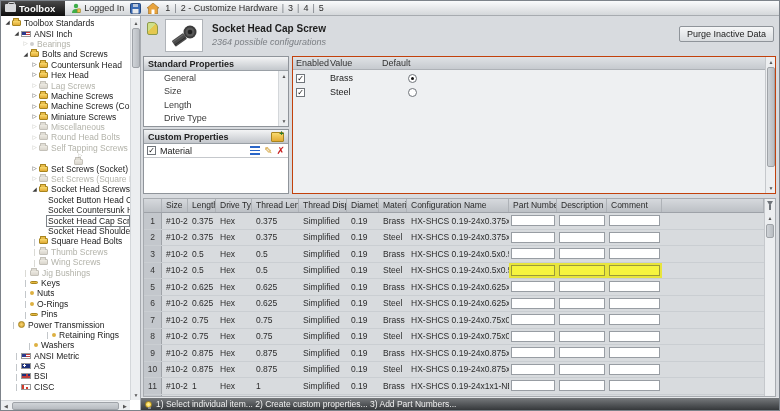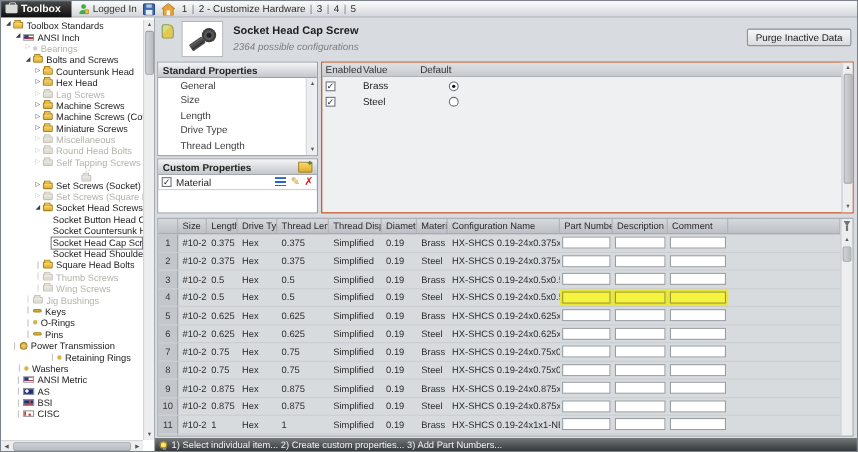--- a/index.html
+++ b/index.html
@@ -70,21 +70,21 @@
   .part-title{font-weight:bold;font-size:10px;color:#1d1d1d;}
   .part-sub{font-style:italic;color:#7a7e83;margin-top:3px;}
   .purge-btn{position:absolute;right:5px;top:10px;font-size:9px;padding:2px 7px;color:#222;
     background:linear-gradient(#f6f7f8,#d9dcdf);border:1px solid #8f949a;border-radius:2px;cursor:default;}
 
   .mid{height:138px;flex:none;display:flex;gap:3px;padding:0 3px 0 2px;}
   .leftcol{width:146px;flex:none;display:flex;flex-direction:column;gap:2px;}
   .panel{border:1px solid #8f949a;background:#fff;display:flex;flex-direction:column;}
   .panel-hdr{height:14px;flex:none;display:flex;align-items:center;padding:0 4px;font-weight:bold;font-size:9px;
     background:linear-gradient(#f3f4f5,#c3c7cc);border-bottom:1px solid #9aa0a6;}
-  .std{height:86px;}
+  .std{height:71px;}
   .std-body{position:relative;flex:1;background:#fff;}
   .std-list{position:absolute;left:0;top:1px;right:10px;bottom:0;overflow:hidden;}
   .sprow{height:13.4px;line-height:13.4px;padding-left:20px;color:#3c3c3c;font-size:9px;}
   .std-sb{position:absolute;top:0;right:0;bottom:0;width:10px;background:#eceef0;border-left:1px solid #d4d7da;}
   .custom{flex:1;}
   .cp-hdr{justify-content:space-between;}
   .addprop{width:13px;height:10px;background:linear-gradient(#f8d96e,#e2ab34);border:1px solid #a8851f;border-radius:1px;position:relative;}
   .addprop::after{content:'+';position:absolute;right:-1px;top:-4px;color:#2b7a2b;font-weight:bold;font-size:8px;}
   .mat-row{height:14px;display:flex;align-items:center;gap:4px;border-bottom:1px solid #c5c8cc;padding:0 3px;}
   .mat-row .grow{flex:1;}
@@ -295,38 +295,43 @@
             <span class="tlabel">Jig Bushings</span>
           </div>
           <div class="trow" style="padding-left: 20px;">
             <span class="tarrow bar">|</span>
             <span class="ticon keyic"></span>
             <span class="tlabel">Keys</span>
           </div>
           <div class="trow" style="padding-left: 20px;">
             <span class="tarrow bar">|</span>
             <span class="ticon ringish"></span>
+            <span class="tlabel">Nuts</span>
+          </div>
+          <div class="trow" style="padding-left: 20px;">
+            <span class="tarrow bar">|</span>
+            <span class="ticon ringish"></span>
             <span class="tlabel">O-Rings</span>
           </div>
           <div class="trow" style="padding-left: 20px;">
             <span class="tarrow bar">|</span>
             <span class="ticon pin"></span>
             <span class="tlabel">Pins</span>
           </div>
           <div class="trow" style="padding-left: 8px;">
             <span class="tarrow bar">|</span>
             <span class="ticon gear"></span>
             <span class="tlabel">Power Transmission</span>
           </div>
           <div class="trow" style="padding-left: 20px; margin-left: 22px;">
             <span class="tarrow bar">|</span>
             <span class="ticon ringish"></span>
             <span class="tlabel">Retaining Rings</span>
           </div>
-          <div class="trow" style="padding-left: 12px;">
+          <div class="trow" style="padding-left: 24px;">
             <span class="tarrow bar">|</span>
             <span class="ticon ringish"></span>
             <span class="tlabel">Washers</span>
           </div>
           <div class="trow" style="padding-left: 11px;">
             <span class="tarrow bar">|</span>
             <span class="ticon flag flag-us"></span>
             <span class="tlabel">ANSI Metric</span>
           </div>
           <div class="trow" style="padding-left: 11px;">

